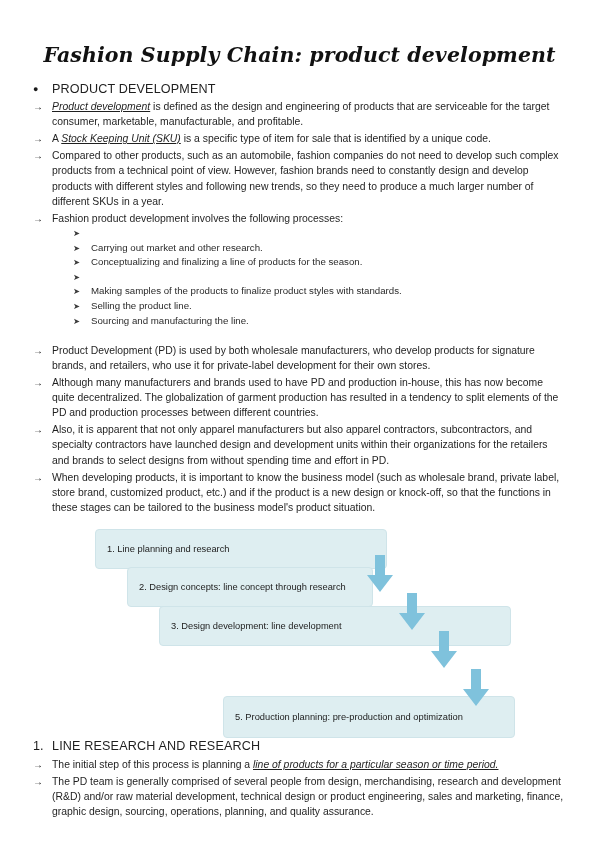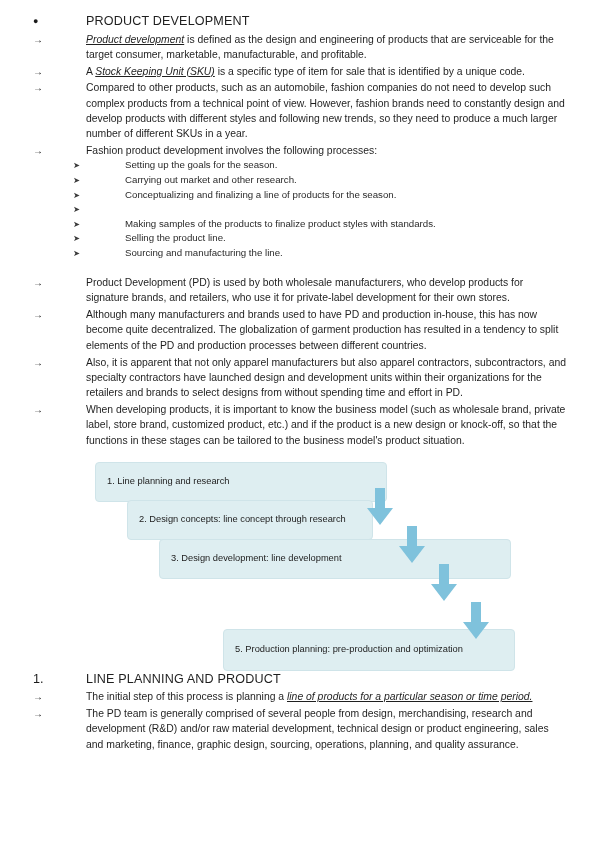--- a/index.html
+++ b/index.html
@@ -51,21 +51,20 @@
     flex: 0 0 auto;
     width: 19px;
     text-align: left;
     font-size: 10.4px;
     line-height: 15.3px;
     color: #1a1a1a;
   }
   .row .body {
     flex: 1 1 auto;
     text-align: left;
-    margin-left: 34px;
   }
 
   
   .head-row {
     margin-top: 13px;
   }
   .head-row .marker {
     font-size: 9px;
     line-height: 17px;
   }
@@ -154,20 +153,21 @@
     height: 38px;
     z-index: 5;
   }
   .step-arrow svg { display: block; }
 </style>
 </head>
 <body>
 
 <div class="page">
 
+  <h1 class="doc-title">Fashion Supply Chain: product development</h1>
 
   <div class="row head-row">
     <span class="marker">●</span>
     <span class="body">PRODUCT DEVELOPMENT</span>
   </div>
 
   <div class="row arrow-row">
     <span class="marker">→</span>
     <span class="body"><span class="u-ital">Product development</span><span> is defined as the design and engineering of products that are serviceable for the target consumer, marketable, manufacturable, and profitable.</span></span>
   </div>
@@ -182,21 +182,20 @@
     <span class="body">Compared to other products, such as an automobile, fashion companies do not need to develop such complex products from a technical point of view. However, fashion brands need to constantly design and develop products with different styles and following new trends, so they need to produce a much larger number of different SKUs in a year.</span>
   </div>
 
   <div class="row arrow-row">
     <span class="marker">→</span>
     <span class="body">Fashion product development involves the following processes:</span>
   </div>
 
   <div class="row sub-row">
     <span class="marker">➤</span>
-    <span class="body">Setting up the goals for the season.</span>
   </div>
   <div class="row sub-row">
     <span class="marker">➤</span>
     <span class="body">Carrying out market and other research.</span>
   </div>
   <div class="row sub-row">
     <span class="marker">➤</span>
     <span class="body">Conceptualizing and finalizing a line of products for the season.</span>
   </div>
   <div class="row sub-row">
@@ -276,21 +275,21 @@
     <div class="step-box" style="left:128px; top:167px; width:292px; height:42px;text-align:right;">
       <span class="step-label">5. Production planning: pre-production and optimization</span>
     </div>
 
   </div>
 
   <div class="gap-sm"></div>
 
   <div class="row num-row">
     <span class="marker">1.</span>
-    <span class="body">LINE PLANNING AND PRODUCT</span>
+    <span class="body">LINE RESEARCH AND RESEARCH</span>
   </div>
 
   <div class="row arrow-row">
     <span class="marker">→</span>
     <span class="body"><span>The initial step of this process is planning a </span><span class="u-ital">line of products for a particular season or time period.</span></span>
   </div>
 
   <div class="row arrow-row">
     <span class="marker">→</span>
     <span class="body">The PD team is generally comprised of several people from design, merchandising, research and development (R&amp;D) and/or raw material development, technical design or product engineering, sales and marketing, finance, graphic design, sourcing, operations, planning, and quality assurance.</span>

